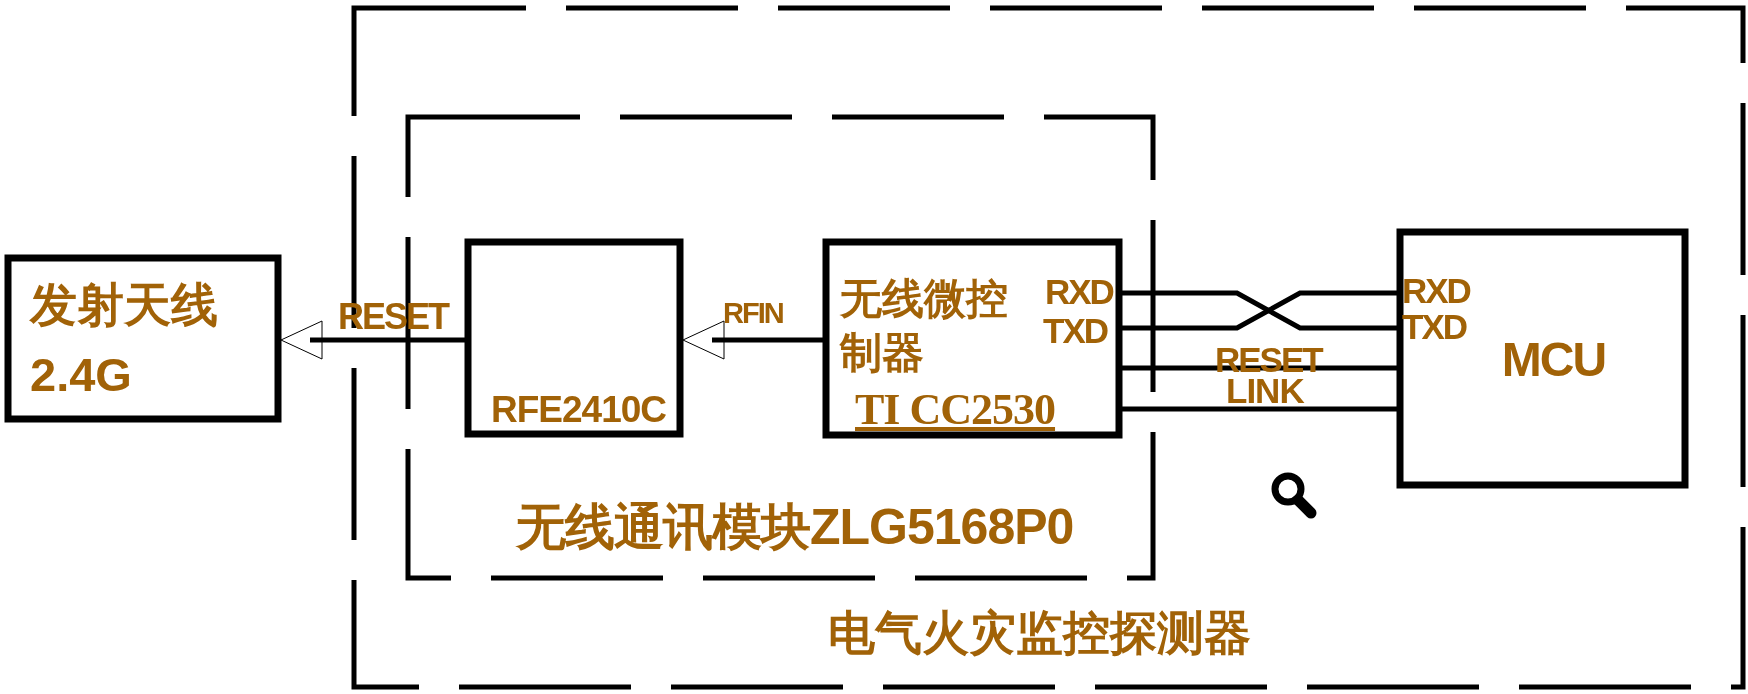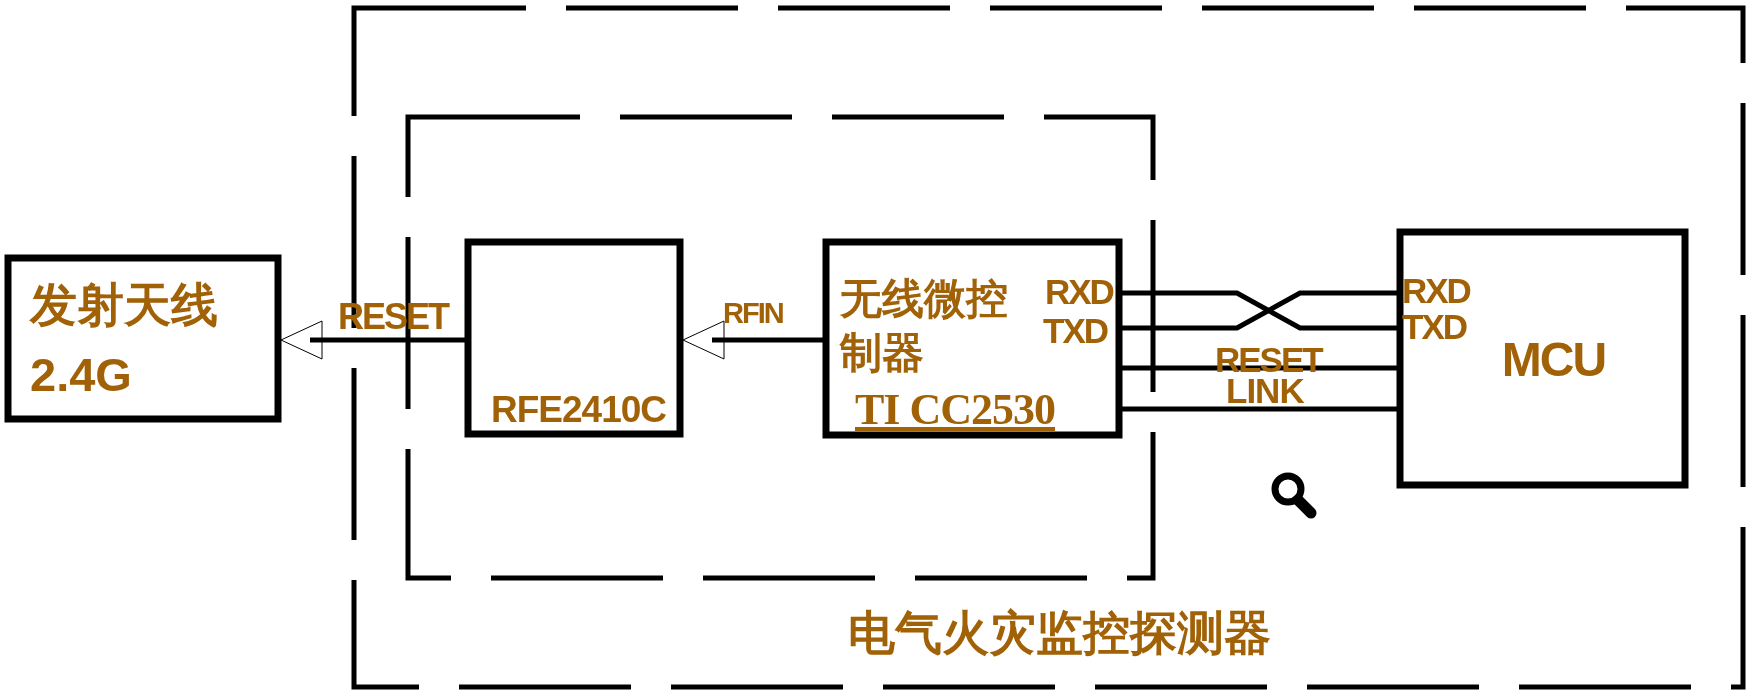--- a/index.html
+++ b/index.html
@@ -40,21 +40,21 @@
   #mcu-rxd{left:1402px;top:273px;font-size:35px;letter-spacing:-2px;}
   #mcu-txd{left:1402px;top:309px;font-size:35px;letter-spacing:-2px;}
   #mcu-name{left:1397px;top:336px;width:313px;text-align:center;font-size:48px;letter-spacing:-2px;}
   
   #sig-rfout{left:338px;top:299px;font-size:36px;letter-spacing:-2px;}
   #sig-rfin{left:723px;top:299px;font-size:29px;letter-spacing:-2px;text-align:center;}
   #sig-reset{left:1215px;top:334px;font-size:35px;letter-spacing:-2px;margin-top:8px;}
   #sig-link{left:1226px;top:373px;font-size:35px;letter-spacing:-1px;}
   
   #grp-module{left:516px;top:502px;font-size:50px;letter-spacing:-1px;}
-  #grp-detector{left:848px;top:609px;font-size:47px;}
+  #grp-detector{left:828px;top:609px;font-size:47px;}
 </style>
 </head>
 <body>
 
 <div class="stage">
 
   <svg class="geometry" width="1748" height="694" viewBox="0 0 1748 694">
 
     <rect x="354" y="8" width="1389" height="679" stroke-width="5" stroke-dasharray="172 40"></rect>
 
@@ -98,15 +98,16 @@
 
   <div class="lbl" id="mcu-rxd">RXD</div>
   <div class="lbl" id="mcu-txd">TXD</div>
   <div class="lbl" id="mcu-name">MCU</div>
 
   <div class="lbl" id="sig-rfout">RESET</div>
   <div class="lbl" id="sig-rfin">RFIN</div>
   <div class="lbl" id="sig-reset">RESET</div>
   <div class="lbl" id="sig-link">LINK</div>
 
+  <div class="lbl" id="grp-module">无线通讯模块ZLG5168P0</div>
   <div class="lbl" id="grp-detector">电气火灾监控探测器</div>
 
 </div>
 
 </body></html>

